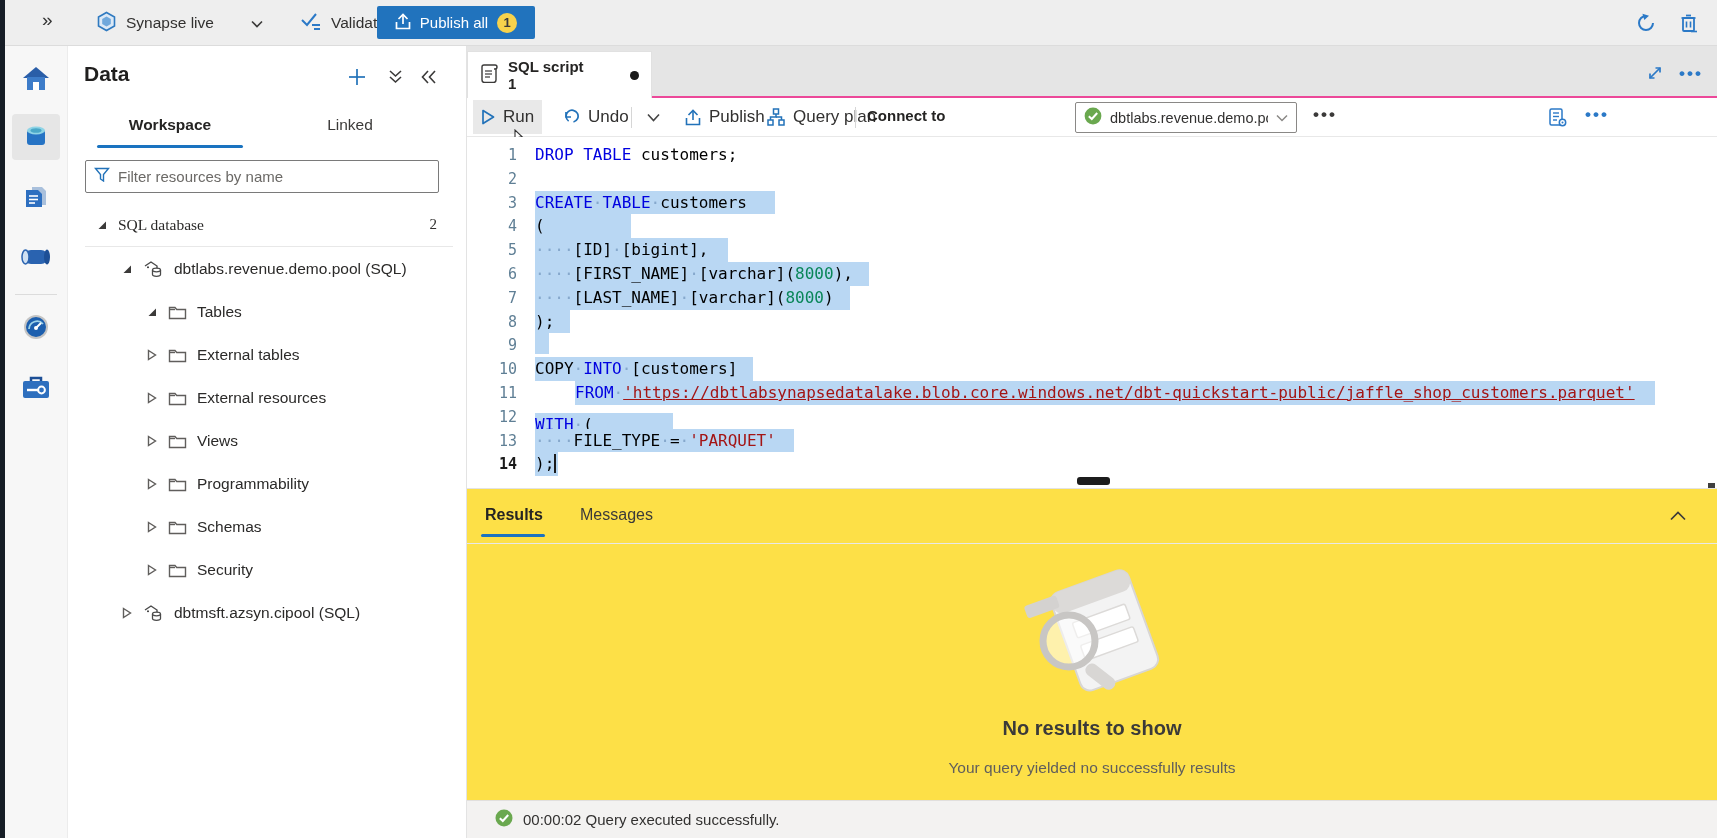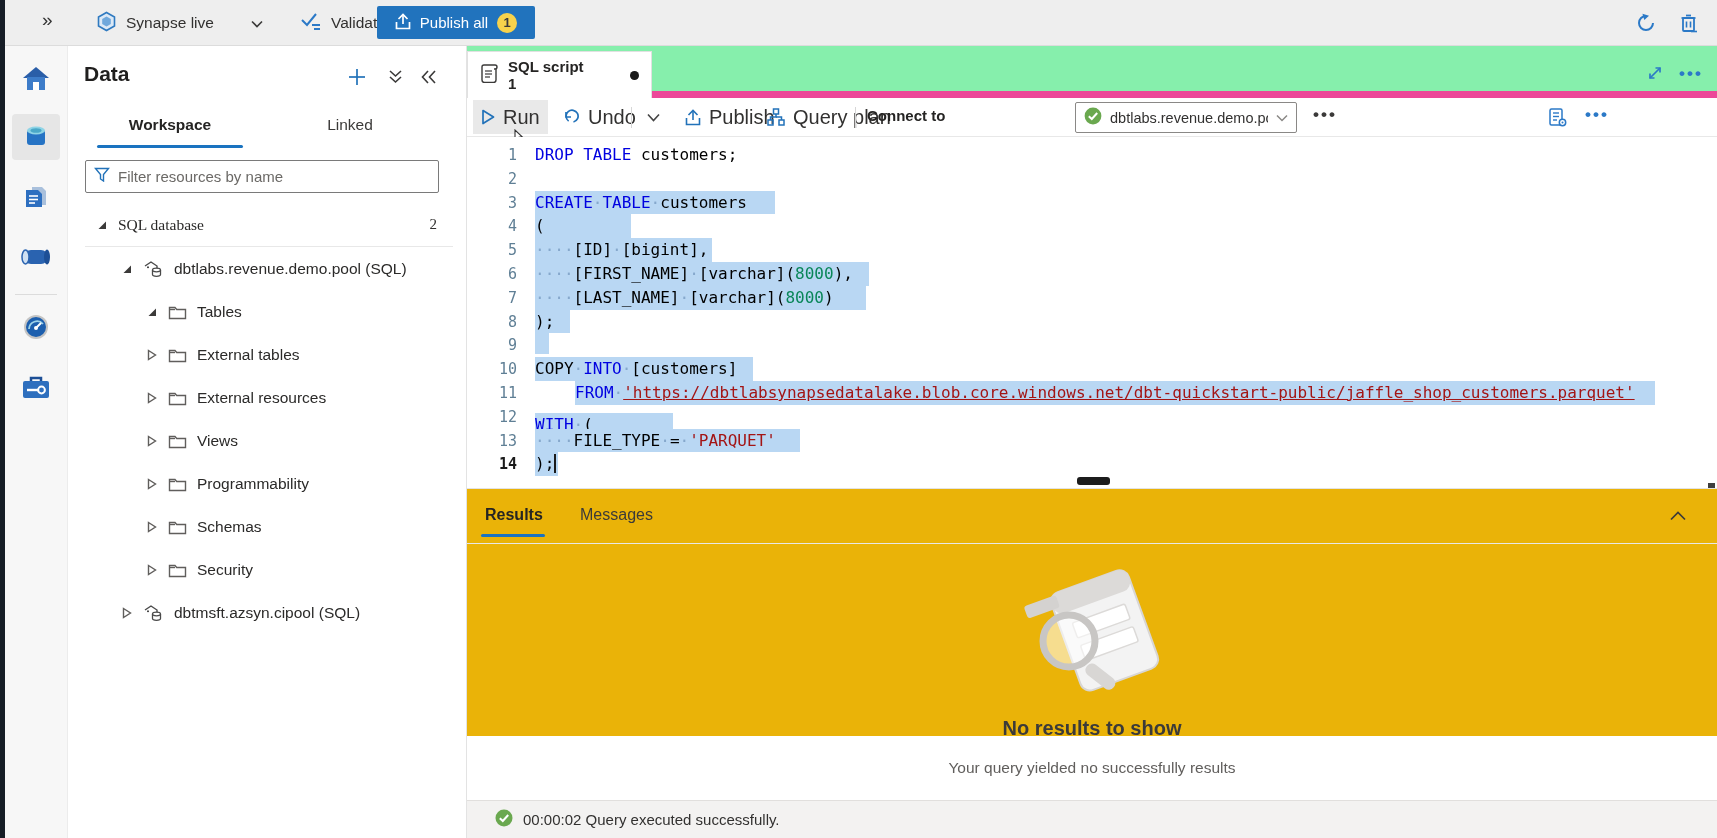--- a/index.html
+++ b/index.html
@@ -35,28 +35,28 @@
   .tree { position:absolute; left:0; top:157px; width:399px; }
   .tree-row { display:flex; align-items:center; height:43px; gap:10px; font-size:15.5px; color:#2b2a29; cursor:pointer; }
   .tree-row .twisty { width:13px; display:flex; align-items:center; justify-content:center; flex:none; }
   .tree-row .node-ic { display:flex; align-items:center; flex:none; }
   .tree-row .count { margin-left:auto; margin-right:30px; font-size:15px; color:#323130; }
   .tree-sep { height:1px; background:#e8e8e8; margin:0 14px 0 17px; }
 
   
   .main { position:absolute; left:467px; top:46px; width:1250px; height:792px; background:#fff; }
 
-  .tabstrip { position:absolute; left:0; top:0; width:1250px; height:52px; background:#86efac; border-bottom:7px solid #ec4899; }
+  .tabstrip { position:absolute; left:0; top:0; width:1250px; height:52px; background:#e5e5e5; border-bottom:2px solid #ec4899; }
   .doc-tab { position:absolute; left:0; top:5px; width:185px; height:47px; background:#fff; border:1px solid #e1e1e1; border-bottom:none; display:flex; align-items:center; gap:10px; padding:0 12px; cursor:pointer; }
   .doc-tab .title { font-size:15px; font-weight:bold; color:#252423; }
   .dirty-dot { width:9px; height:9px; border-radius:50%; background:#1b1b1b; margin-left:26px; }
   .strip-icon { position:absolute; top:14px; width:26px; height:26px; display:flex; align-items:center; justify-content:center; cursor:pointer; }
 
   .toolbar { position:absolute; left:0; top:52px; width:1250px; height:39px; background:#fff; border-bottom:1px solid #e8e8e8; }
-  .tbar-btn { position:absolute; top:2px; height:34px; display:flex; align-items:center; gap:8px; font-size:20px; color:#323130; padding:0 8px; cursor:pointer; }
+  .tbar-btn { position:absolute; top:2px; height:34px; display:flex; align-items:center; gap:8px; font-size:17px; color:#323130; padding:0 8px; cursor:pointer; }
   .tbar-btn.hover { background:#e9e9e9; }
   .v-div { position:absolute; top:9px; width:1px; height:21px; background:#d6d6d6; }
   .connect-label { position:absolute; left:400px; top:9px; font-size:15px; font-weight:bold; color:#252423; }
   .pool-select { position:absolute; left:608px; top:4px; width:222px; height:31px; border:1px solid #8a8886; border-radius:2px; background:#fff; display:flex; align-items:center; gap:8px; padding:0 8px; font-size:14.5px; color:#323130; cursor:pointer; }
   .pool-select .pname { flex:1; overflow:hidden; white-space:nowrap; }
   .ellipsis { position:absolute; font-size:17px; letter-spacing:2px; color:#3b3a39; font-weight:bold; cursor:pointer; }
   .ellipsis.blue { color:#2b79c7; }
 
   
   .editor { position:absolute; left:0; top:91px; width:1250px; height:351px; background:#fff; overflow:hidden; }
@@ -69,21 +69,21 @@
   .tk-p { color:#000000; }
   .tk-s { color:#a31515; }
   .tk-sl { color:#a31515; text-decoration:underline; }
   .tk-n { color:#098658; }
   .tk-w { color:#86a8cc; }
   .caret { display:inline-block; width:2px; height:19px; background:#1b1b1b; vertical-align:-4px; }
   .vscroll { position:absolute; right:2px; top:346px; width:7px; height:34px; background:#3f3f3f; }
   .sash { position:absolute; left:610px; top:431px; width:33px; height:8px; background:#1c1c1c; border-radius:3px; cursor:row-resize; }
 
   
-  .results { position:absolute; left:0; top:442px; width:1250px; height:248px; background:#eab308; border-top:1px solid #e3e3e3; }
+  .results { position:absolute; left:0; top:442px; width:1250px; height:312px; background:#fde047; border-top:1px solid #e3e3e3; }
   .r-tab { position:absolute; top:10px; height:32px; display:flex; align-items:center; font-size:16px; color:#3b3a39; cursor:pointer; }
   .r-tab.active { font-weight:bold; color:#252423; }
   .r-underline { position:absolute; left:14px; top:45px; width:64px; height:3px; background:#1a73c0; border-radius:2px; }
   .r-div { position:absolute; left:0; top:54px; width:1250px; height:1px; background:#e8e8e8; }
   .collapse-up { position:absolute; right:26px; top:14px; width:26px; height:26px; display:flex; align-items:center; justify-content:center; cursor:pointer; }
   .empty-illus { position:absolute; left:540px; top:62px; }
   .empty-title { position:absolute; left:0; top:228px; width:1250px; text-align:center; font-size:20px; font-weight:bold; color:#3b3a39; }
   .empty-sub { position:absolute; left:0; top:270px; width:1250px; text-align:center; font-size:15.5px; color:#605e5c; }
 
   .statusbar { position:absolute; left:0; top:754px; width:1250px; height:38px; background:#f3f2f1; border-top:1px solid #e1dfdd; display:flex; align-items:center; gap:10px; padding-left:28px; font-size:15px; color:#323130; }
@@ -480,29 +480,29 @@
       </div>
       <div class="ellipsis blue" style="left:1118px; top:7px;">•••</div>
     </div>
 
     <div class="editor">
       <div class="lines">
           <div class="cl"><span class="ln">1</span><span class="code"><span class="tk-k">DROP</span><span class="tk-p"> </span><span class="tk-k">TABLE</span><span class="tk-p"> customers;</span></span></div>
           <div class="cl"><span class="ln">2</span><span class="code"></span></div>
           <div class="cl"><span class="ln">3</span><span class="code"><span class="selbg" style="padding-right: 28px;"><span class="tk-k">CREATE</span><span class="tk-w">·</span><span class="tk-k">TABLE</span><span class="tk-w">·</span><span class="tk-p">customers</span></span></span></div>
           <div class="cl"><span class="ln">4</span><span class="code"><span class="selbg" style="padding-right: 86px;"><span class="tk-p">(</span></span></span></div>
-          <div class="cl"><span class="ln">5</span><span class="code"><span class="selbg" style="padding-right: 4px;"><span class="tk-w">····</span><span class="tk-p">[ID]</span><span class="tk-w">·</span><span class="tk-p">[bigint],</span></span></span></div>
+          <div class="cl"><span class="ln">5</span><span class="code"><span class="selbg" style="padding-right: 20px;"><span class="tk-w">····</span><span class="tk-p">[ID]</span><span class="tk-w">·</span><span class="tk-p">[bigint],</span></span></span></div>
           <div class="cl"><span class="ln">6</span><span class="code"><span class="selbg" style="padding-right: 16px;"><span class="tk-w">····</span><span class="tk-p">[FIRST_NAME]</span><span class="tk-w">·</span><span class="tk-p">[varchar](</span><span class="tk-n">8000</span><span class="tk-p">),</span></span></span></div>
-          <div class="cl"><span class="ln">7</span><span class="code"><span class="selbg" style="padding-right: 32px;"><span class="tk-w">····</span><span class="tk-p">[LAST_NAME]</span><span class="tk-w">·</span><span class="tk-p">[varchar](</span><span class="tk-n">8000</span><span class="tk-p">)</span></span></span></div>
+          <div class="cl"><span class="ln">7</span><span class="code"><span class="selbg" style="padding-right: 16px;"><span class="tk-w">····</span><span class="tk-p">[LAST_NAME]</span><span class="tk-w">·</span><span class="tk-p">[varchar](</span><span class="tk-n">8000</span><span class="tk-p">)</span></span></span></div>
           <div class="cl"><span class="ln">8</span><span class="code"><span class="selbg" style="padding-right: 16px;"><span class="tk-p">);</span></span></span></div>
           <div class="cl"><span class="ln">9</span><span class="code"><span class="selbg" style="padding-right: 14px;"></span></span></div>
           <div class="cl"><span class="ln">10</span><span class="code"><span class="selbg" style="padding-right: 16px;"><span class="tk-p">COPY</span><span class="tk-w">·</span><span class="tk-k">INTO</span><span class="tk-w">·</span><span class="tk-p">[customers]</span></span></span></div>
           <div class="cl"><span class="ln">11</span><span class="code"><span class="selbg" style="padding-right: 20px; margin-left: 40px;"><span class="tk-k">FROM</span><span class="tk-w">·</span><span class="tk-sl">'https://dbtlabsynapsedatalake.blob.core.windows.net/dbt-quickstart-public/jaffle_shop_customers.parquet'</span></span></span></div>
           <div class="cl"><span class="ln">12</span><span class="code"><span class="selbg" style="padding-right: 80px; margin-top: 8px;"><span class="tk-k">WITH</span><span class="tk-w">·</span><span class="tk-p">(</span></span></span></div>
-          <div class="cl"><span class="ln">13</span><span class="code"><span class="selbg" style="padding-right: 24px;"><span class="tk-w">····</span><span class="tk-p">FILE_TYPE</span><span class="tk-w">·</span><span class="tk-p">=</span><span class="tk-w">·</span><span class="tk-s">'PARQUET'</span></span></span></div>
+          <div class="cl"><span class="ln">13</span><span class="code"><span class="selbg" style="padding-right: 18px;"><span class="tk-w">····</span><span class="tk-p">FILE_TYPE</span><span class="tk-w">·</span><span class="tk-p">=</span><span class="tk-w">·</span><span class="tk-s">'PARQUET'</span></span></span></div>
           <div class="cl"><span class="ln ln-a">14</span><span class="code"><span class="selbg" style="padding-right: 2px;"><span class="tk-p">);</span><span class="caret"></span></span></span></div>
         </div>
       <div class="vscroll"></div>
     </div>
     <div class="sash"></div>
 
     <div class="results">
       <div class="r-tab active" style="left:18px;">Results</div>
       <div class="r-tab" style="left:113px;">Messages</div>
       <div class="r-underline"></div>

